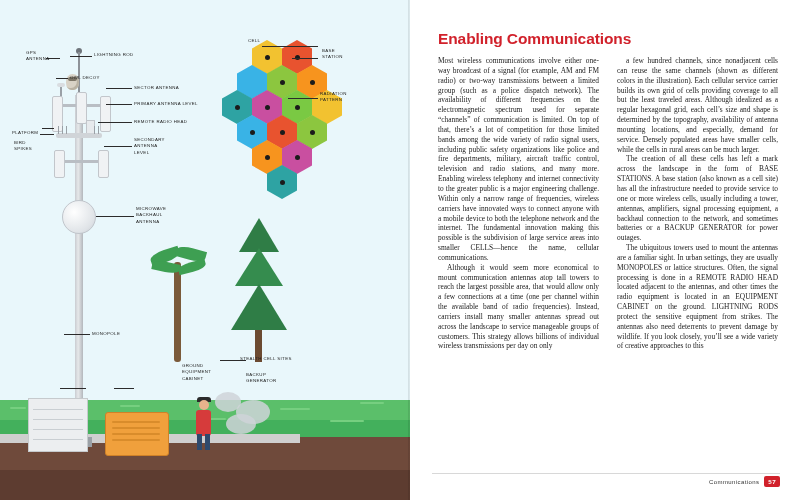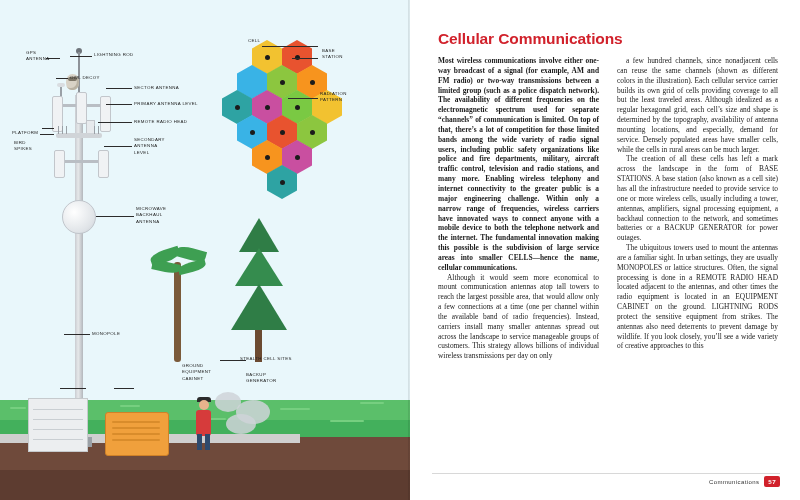--- a/index.html
+++ b/index.html
@@ -136,21 +136,21 @@
     font-weight:bold;font-size:15.5px;color:#d1212b;letter-spacing:-0.1px;
   }
   .cols{
     position:absolute;left:28px;top:56px;width:340px;height:418px;
     column-count:2;column-gap:18px;
   }
   .cols p{
     margin:0;font-size:7.4px;line-height:1.33;text-align:justify;
     text-indent:9px;hyphens:auto;
   }
-  .cols p.first{text-indent:0;font-weight:bold;}
+  .cols p.first{text-indent:0;}
   .footer{
     position:absolute;right:20px;bottom:13px;
     font-family:"Liberation Sans", sans-serif;font-size:6px;color:#333;
     letter-spacing:.4px;display:flex;align-items:center;gap:5px;
   }
   .pagenum{
     display:inline-block;background:#d1212b;color:#fff;font-weight:bold;
     font-size:6.2px;padding:2px 4px;border-radius:2px;
   }
   .footrule{
@@ -320,21 +320,21 @@
     <div class="lbl" style="left:248px;top:38px;">CELL</div>
     <div class="lbl" style="left:322px;top:48px;">BASE
 STATION</div>
     <div class="lbl" style="left:320px;top:91px;">RADIATION
 PATTERN</div>
   </div>
 
   <div class="gutter"></div>
 
   <div class="right-page">
-    <div class="headline">Cellular Communications</div>
+    <div class="headline">Enabling Communications</div>
 
     <div class="cols">
       <p class="first">Most wireless communications involve either one-way broadcast of a signal (for example, AM and FM radio) or two-way transmissions between a limited group (such as a police dispatch network). The availability of different frequencies on the electromagnetic spectrum used for separate “channels” of communication is limited. On top of that, there’s a lot of competition for those limited bands among the wide variety of radio signal users, including public safety organizations like police and fire departments, military, aircraft traffic control, television and radio stations, and many more. Enabling wireless telephony and internet connectivity to the greater public is a major engineering challenge. Within only a narrow range of frequencies, wireless carriers have innovated ways to connect anyone with a mobile device to both the telephone network and the internet. The fundamental innovation making this possible is the subdivision of large service areas into smaller CELLS—hence the name, cellular communications.</p>
       <p>Although it would seem more economical to mount communication antennas atop tall towers to reach the largest possible area, that would allow only a few connections at a time (one per channel within the available band of radio frequencies). Instead, carriers install many smaller antennas spread out across the landscape to service manageable groups of customers. This strategy allows billions of individual wireless transmissions per day on only</p>
       <p>a few hundred channels, since nonadjacent cells can reuse the same channels (shown as different colors in the illustration). Each cellular service carrier builds its own grid of cells providing coverage to all but the least traveled areas. Although idealized as a regular hexagonal grid, each cell’s size and shape is determined by the topography, availability of antenna mounting locations, and especially, demand for service. Densely populated areas have smaller cells, while the cells in rural areas can be much larger.</p>
       <p>The creation of all these cells has left a mark across the landscape in the form of BASE STATIONS. A base station (also known as a cell site) has all the infrastructure needed to provide service to one or more wireless cells, usually including a tower, antennas, amplifiers, signal processing equipment, a backhaul connection to the network, and sometimes batteries or a BACKUP GENERATOR for power outages.</p>
       <p>The ubiquitous towers used to mount the antennas are a familiar sight. In urban settings, they are usually MONOPOLES or lattice structures. Often, the signal processing is done in a REMOTE RADIO HEAD located adjacent to the antennas, and other times the radio equipment is located in an EQUIPMENT CABINET on the ground. LIGHTNING RODS protect the sensitive equipment from strikes. The antennas also need deterrents to prevent damage by wildlife. If you look closely, you’ll see a wide variety of creative approaches to this</p>
     </div>
 
     <div class="footrule"></div>

